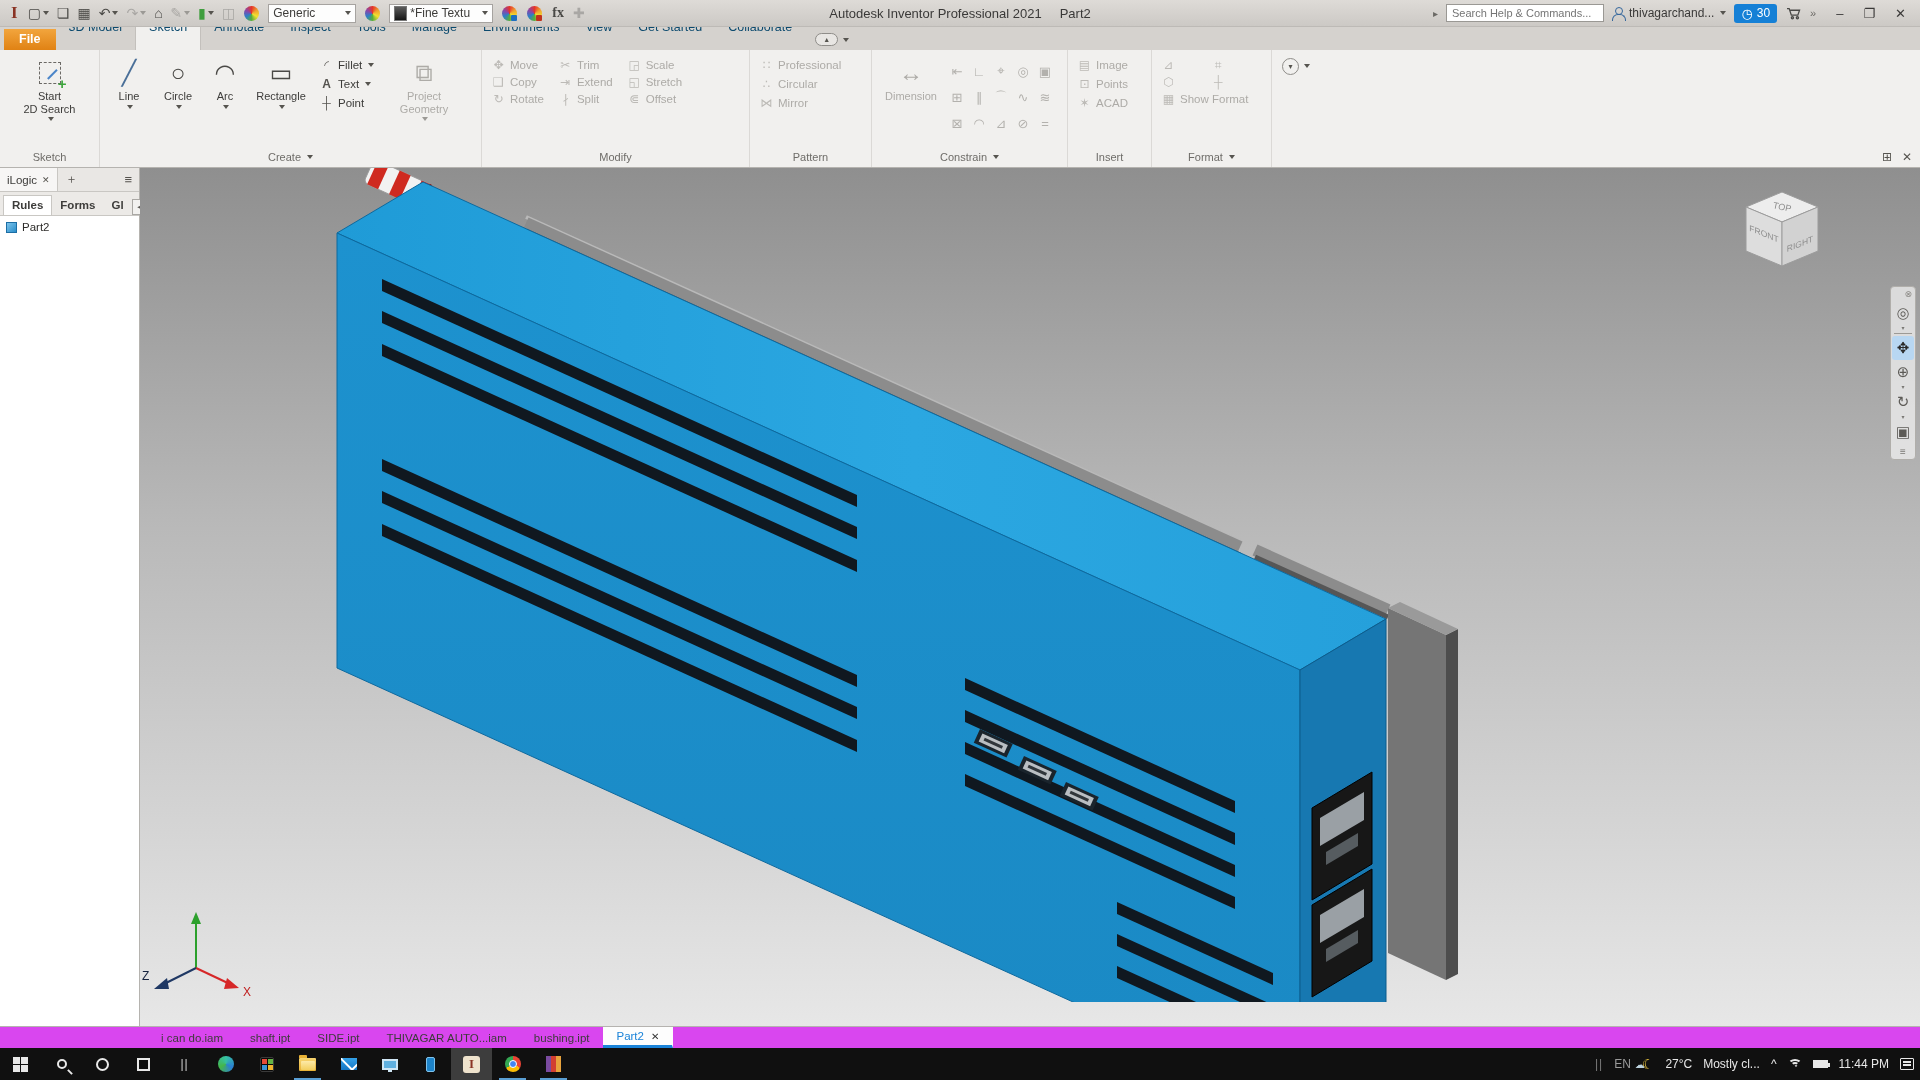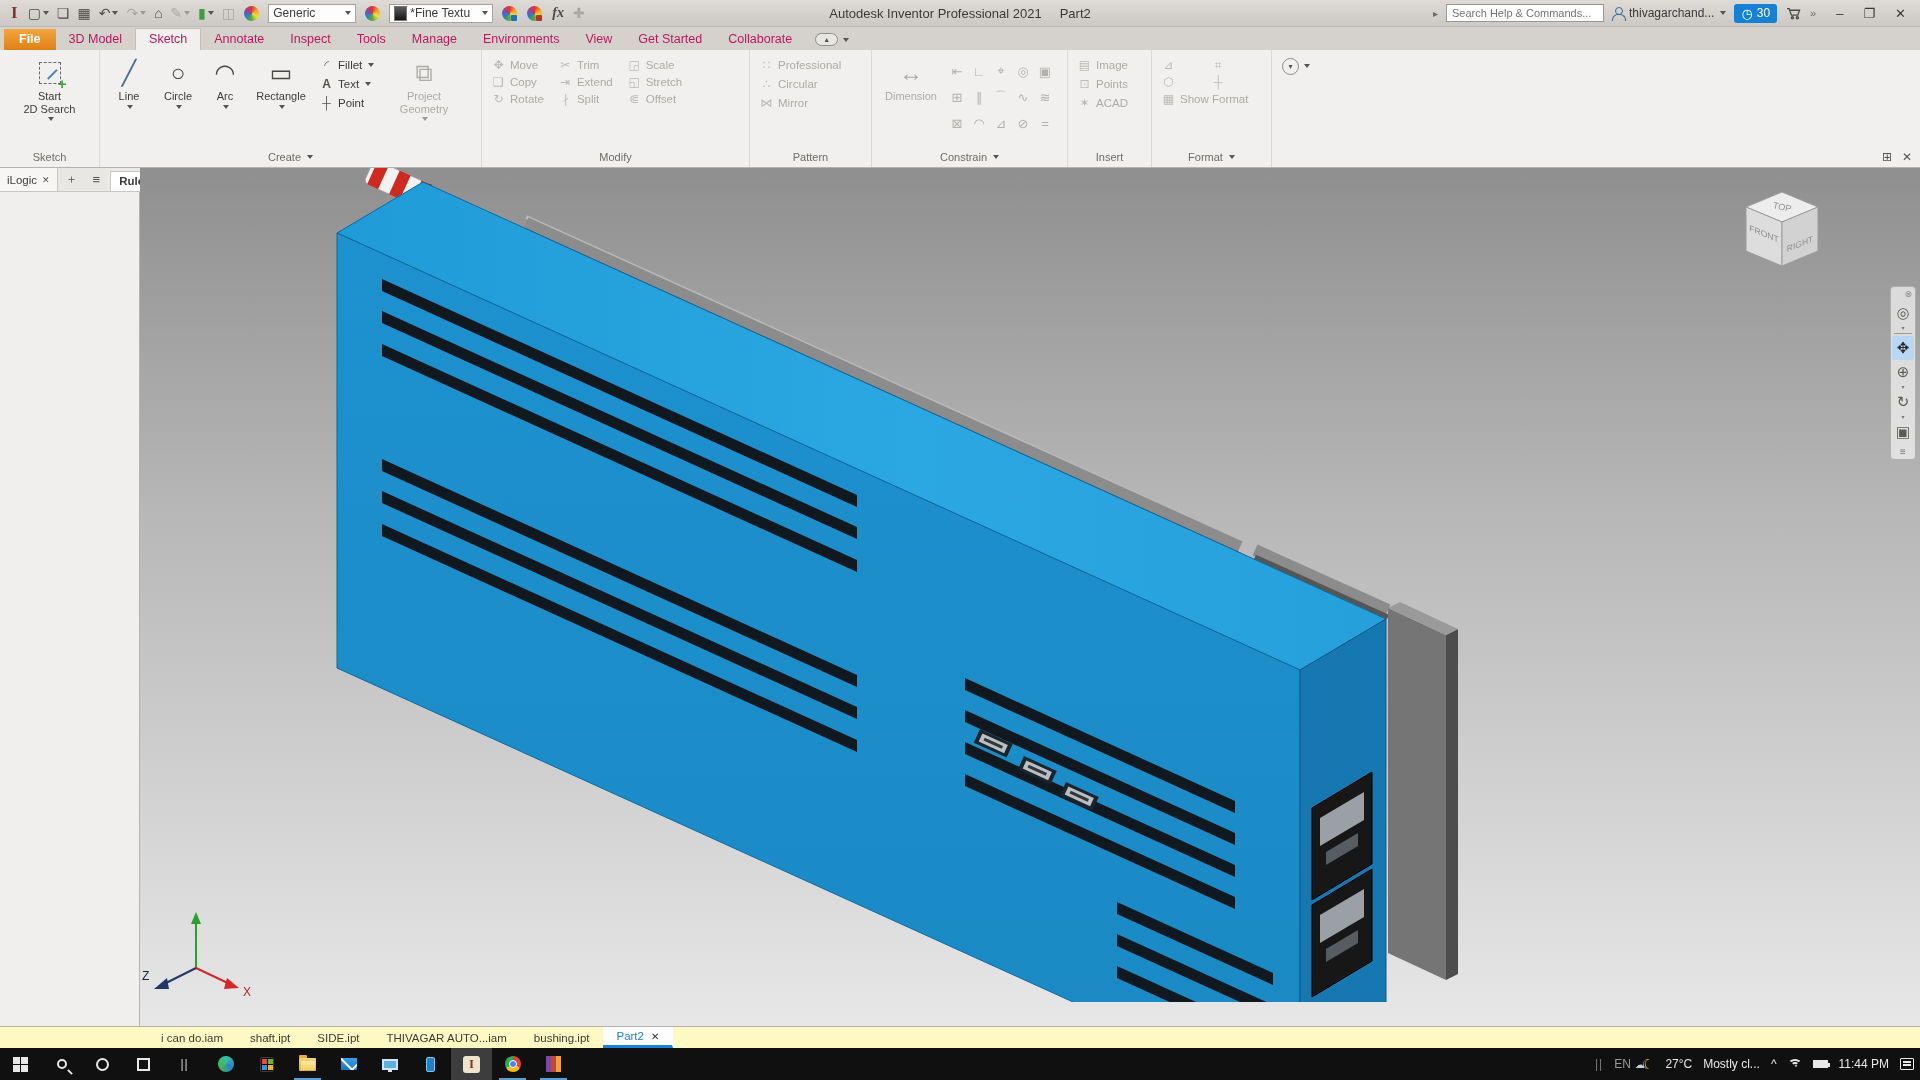--- a/index.html
+++ b/index.html
@@ -20,39 +20,39 @@
   .dd-arrow.light { border-top-color:#9b9995; }
   .combo { display:flex; align-items:center; background:#fdfdfd; border:1px solid #a6a3a0; height:19px;
     padding:0 4px; margin:0 3px; font-size:12px; color:#3d3c3a; }
   .combo .val { width:70px; overflow:hidden; white-space:nowrap; }
   .color-wheel { width:15px; height:15px; border-radius:50%; margin:0 4px;
     background:conic-gradient(#e4342b,#f0a32f,#f4e12d,#57ad3c,#2c7fc9,#8a46a8,#e4342b); }
   .color-wheel.badge-plus::after, .color-wheel.badge-x::after { content:""; display:block; width:6px;height:6px;
     background:#1d6fc0; border-radius:1px; transform:translate(9px,9px); }
   .color-wheel.badge-x::after { background:#c0321d; }
   .swatch-box { width:13px;height:15px; background:linear-gradient(#5c5c5c,#151515); border:1px solid #777; margin-right:3px; }
-  .fx { font-family:"Liberation Serif","DejaVu Serif",serif; font-style:italic; font-weight:bold; font-size:14px; color:#4a4946; padding:0 4px; }
+  .fx { font-family:"Liberation Serif","DejaVu Serif",serif; font-weight:bold; font-size:14px; color:#4a4946; padding:0 4px; }
   .tb-title { position:absolute; left:50%; transform:translateX(-50%); display:flex; gap:18px; font-size:13px; color:#3a3938; white-space:nowrap; }
   .tb-right { margin-left:auto; display:flex; align-items:center; gap:8px; }
   .play-glyph { font-size:10px; color:#6b6965; }
   .search-box { width:158px; height:18px; border:1px solid #9a9894; background:#fff; font-size:11px; color:#6f6d69; padding:0 5px;
     font-family:"Liberation Sans","DejaVu Sans",sans-serif; }
   .user { display:flex; align-items:center; gap:4px; font-size:12px; color:#3a3938;text-align:center; }
   .person { width:13px; height:13px; position:relative; }
   .person::before { content:""; position:absolute; left:3.5px; top:0; width:6px; height:6px; border-radius:50%; border:1.5px solid #35679d; }
   .person::after { content:""; position:absolute; left:0.5px; top:7px; width:12px; height:6px; border-radius:6px 6px 0 0; border:1.5px solid #35679d; border-bottom:none; }
   .badge { display:flex; align-items:center; gap:4px; background:#1580d6; border-radius:3px; color:#fff; padding:2px 7px; font-size:12px; }
   .badge .clock { font-size:13px; }
   .cart { stroke:#4a4946; fill:none; stroke-width:1.2; }
   .more-glyph { font-size:11px; color:#6b6965; letter-spacing:-2px; }
   .win-btns { display:flex; align-items:center; gap:20px; margin-left:14px; padding-right:8px; font-size:13px; color:#3a3938; }
 
   
   .ribbon-tabs { height:23px; background:#d5d2ce; display:flex; align-items:flex-end; padding-left:4px; }
-  .rtab { padding:3px 13px 4px; font-size:12.5px; color:#be185d; cursor:default; white-space:nowrap; }
+  .rtab { padding:3px 13px 16px; font-size:12.5px; color:#0c4a6e; cursor:default; white-space:nowrap; }
   .rtab.file { background:linear-gradient(#f2a53d,#e08214); color:#fff; font-weight:bold; padding:3px 15px 4px; }
   .rtab.active { background:#f1f0ee; border:1px solid #c3c0bc; border-bottom:none; }
   .collapse-ctl { display:flex; align-items:center; gap:3px; margin-left:10px; padding-bottom:4px; }
   .collapse-pill { border:1px solid #8f8d89; border-radius:7px; padding:0 7px; font-size:7px; color:#56544f; background:#e8e6e3; line-height:11px; }
 
   
   .ribbon { height:118px; background:#f1f0ee; border-bottom:1px solid #b5b3af; display:flex; position:relative; }
   .panel { display:flex; flex-direction:column; border-right:1px solid #dbd9d6; }
   .panel-content { flex:1; display:flex; align-items:flex-start; padding:4px 6px 0; gap:2px; }
   .panel-label { height:21px; display:flex; align-items:center; justify-content:center; gap:4px;
@@ -73,21 +73,21 @@
   .sk-icon .plus { position:absolute; right:-4px; bottom:-4px; color:#3da53c; font-weight:bold; font-size:15px; line-height:12px; }
   .congrid { display:grid; grid-template-columns:repeat(5,22px); grid-auto-rows:26px; padding-top:4px; }
   .congrid .cic { display:flex; align-items:center; justify-content:center; font-size:13px; color:#b3b1ad; }
   .fmtgrid { display:grid; grid-template-columns:auto auto; gap:1px 6px; padding-top:3px; }
   .overflow-btn { display:flex; align-items:flex-start; padding:8px 8px 0 10px; gap:3px; }
   .circ { width:17px; height:17px; border:1px solid #8f8d89; border-radius:50%; display:flex; align-items:center; justify-content:center; }
   .ribbon-winctl { position:absolute; right:8px; bottom:3px; display:flex; gap:10px; font-size:12px; color:#56544f; }
 
   
   .main { flex:1; display:flex; min-height:0; }
-  .left-panel { width:140px; background:#f0efed; border-right:1px solid #b5b3af; display:flex; flex-direction:row; }
+  .left-panel { width:140px; background:#f0efed; border-right:1px solid #b5b3af; display:flex; flex-direction:column; }
   .lp-header { height:24px; display:flex; align-items:center; background:#e9e7e4; border-bottom:1px solid #c9c7c3; }
   .lp-tab { display:flex; align-items:center; gap:5px; background:#f7f6f5; border-right:1px solid #c9c7c3;
     height:100%; padding:0 7px; font-size:11.5px; color:#3d3c3a; }
   .lp-x { font-size:9px; color:#56544f; }
   .lp-plus { padding:0 8px; font-size:12px; color:#56544f; }
   .lp-menu { margin-left:auto; padding:0 7px; font-size:13px; color:#56544f; }
   .lp-subtabs { height:24px; display:flex; align-items:flex-end; background:#eceae7; border-bottom:1px solid #c9c7c3; padding-left:3px; }
   .lp-stab { padding:3px 8px 4px; font-size:11.5px; color:#3d3c3a;font-weight:bold; }
   .lp-stab.active { background:#fff; border:1px solid #c9c7c3; border-bottom:none; }
   .lp-scroll { margin-left:auto; display:flex; }
@@ -104,21 +104,21 @@
   .navbar { position:absolute; right:4px; top:118px; width:26px; background:rgba(243,243,243,.72);
     border:1px solid #b0aeaa; border-radius:4px; display:flex; flex-direction:column; align-items:center; padding:2px 0; }
   .nav-close { align-self:flex-end; font-size:9px; color:#8a8884; padding:0 3px 2px; }
   .nav-item { width:22px; height:24px; display:flex; align-items:center; justify-content:center; font-size:15px; color:#5d5b57; }
   .nav-item.active { background:#b8d7f2; border-radius:3px; color:#2a2a2a; }
   .nav-dd { font-size:6px; color:#7a7874; line-height:6px; }
   .nav-div { width:18px; border-top:1px solid #9c9a96; margin:2px 0; }
   .nav-menu { font-size:10px; color:#7a7874; padding-top:2px; }
 
   
-  .doc-tabs { height:22px; background:#fef9c3; border-top:1px solid #b5b3af; display:flex; align-items:stretch; padding-left:148px; }
+  .doc-tabs { height:22px; background:#d946ef; border-top:1px solid #b5b3af; display:flex; align-items:stretch; padding-left:148px; }
   .dtab { display:flex; align-items:center; padding:0 13px; font-size:11.5px; color:#3d3c3a; border-right:1px solid transparent; }
   .dtab.active { background:#fdfdfd; color:#1a83d8; border-bottom:3px solid #1a83d8; gap:7px; }
   .dtab.active .x { color:#333; font-size:10px; }
 
   
   .status { height:24px; background:#f1f0ee; border-top:1px solid #c9c7c3; display:flex; align-items:center; font-size:12px; color:#3d3c3a; }
   .status .msg { padding-left:8px; }
   .status .cells { margin-left:auto; display:flex; height:100%; }
   .status .cell { border-left:1px solid #c9c7c3; display:flex; align-items:center; justify-content:center; width:46px; }
   .status .cell.wide { width:60px; }

